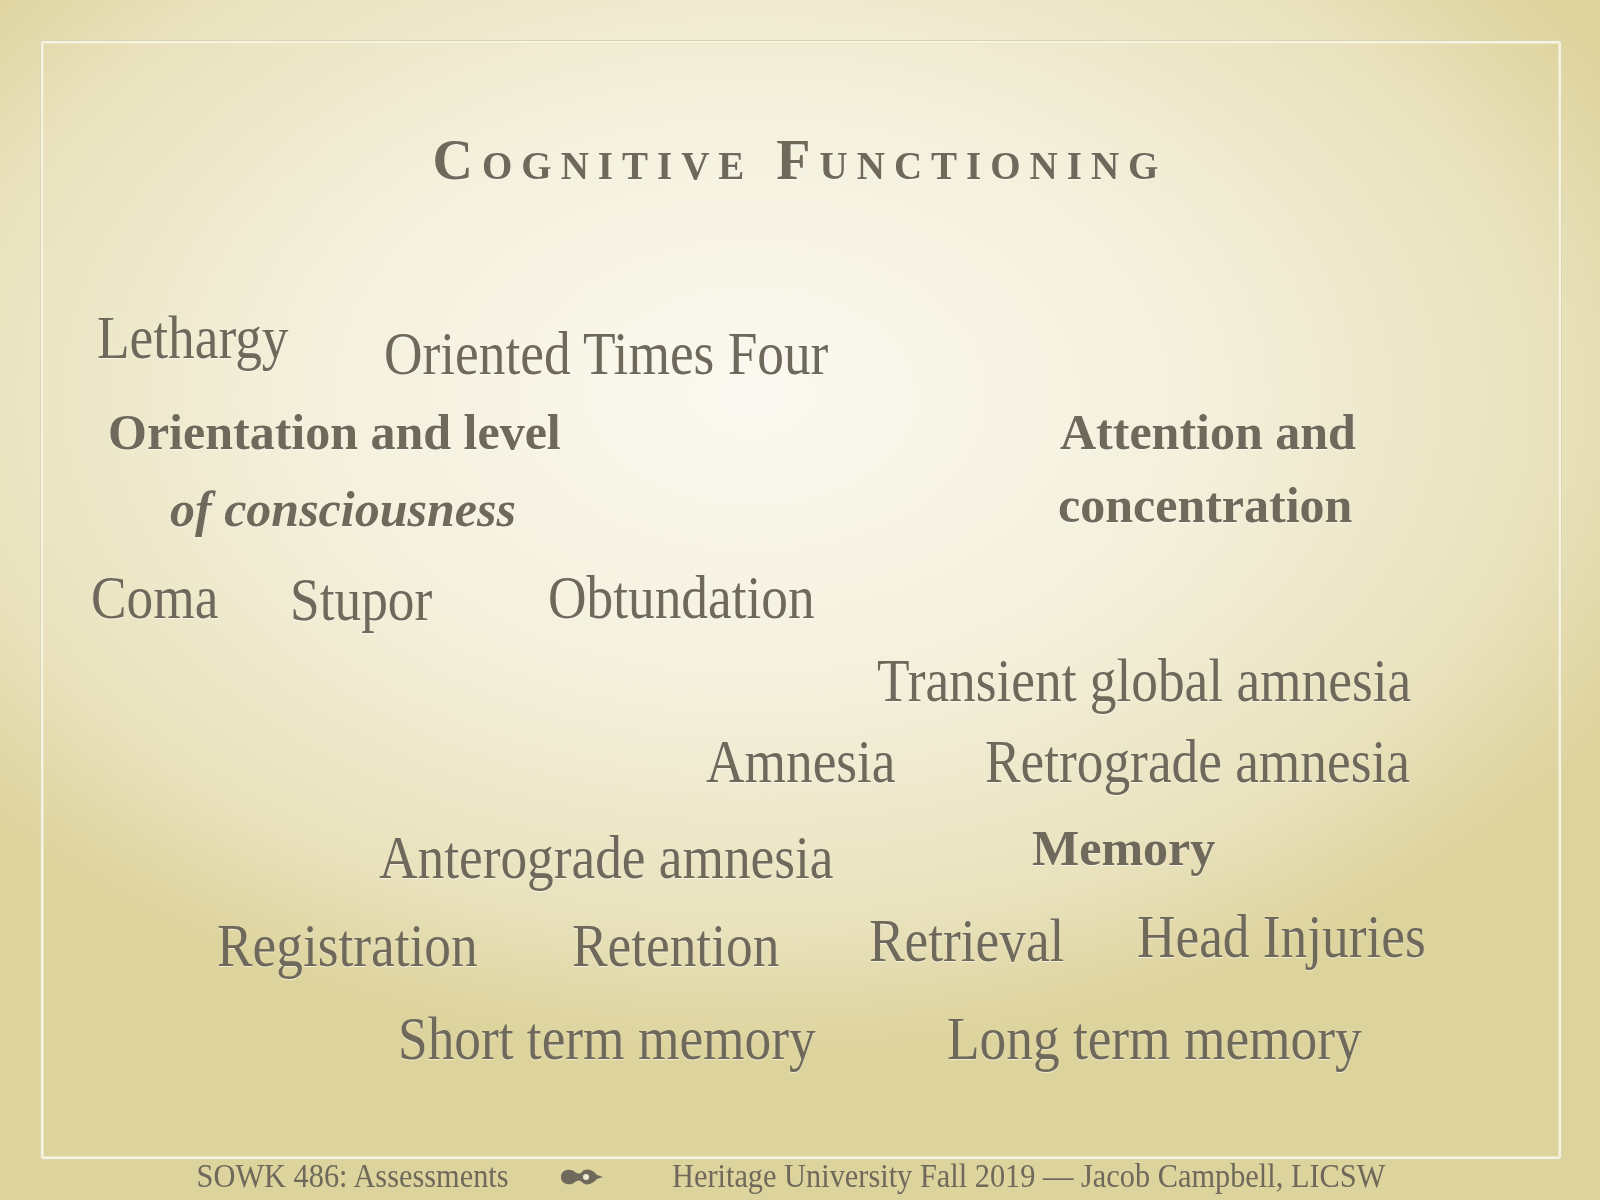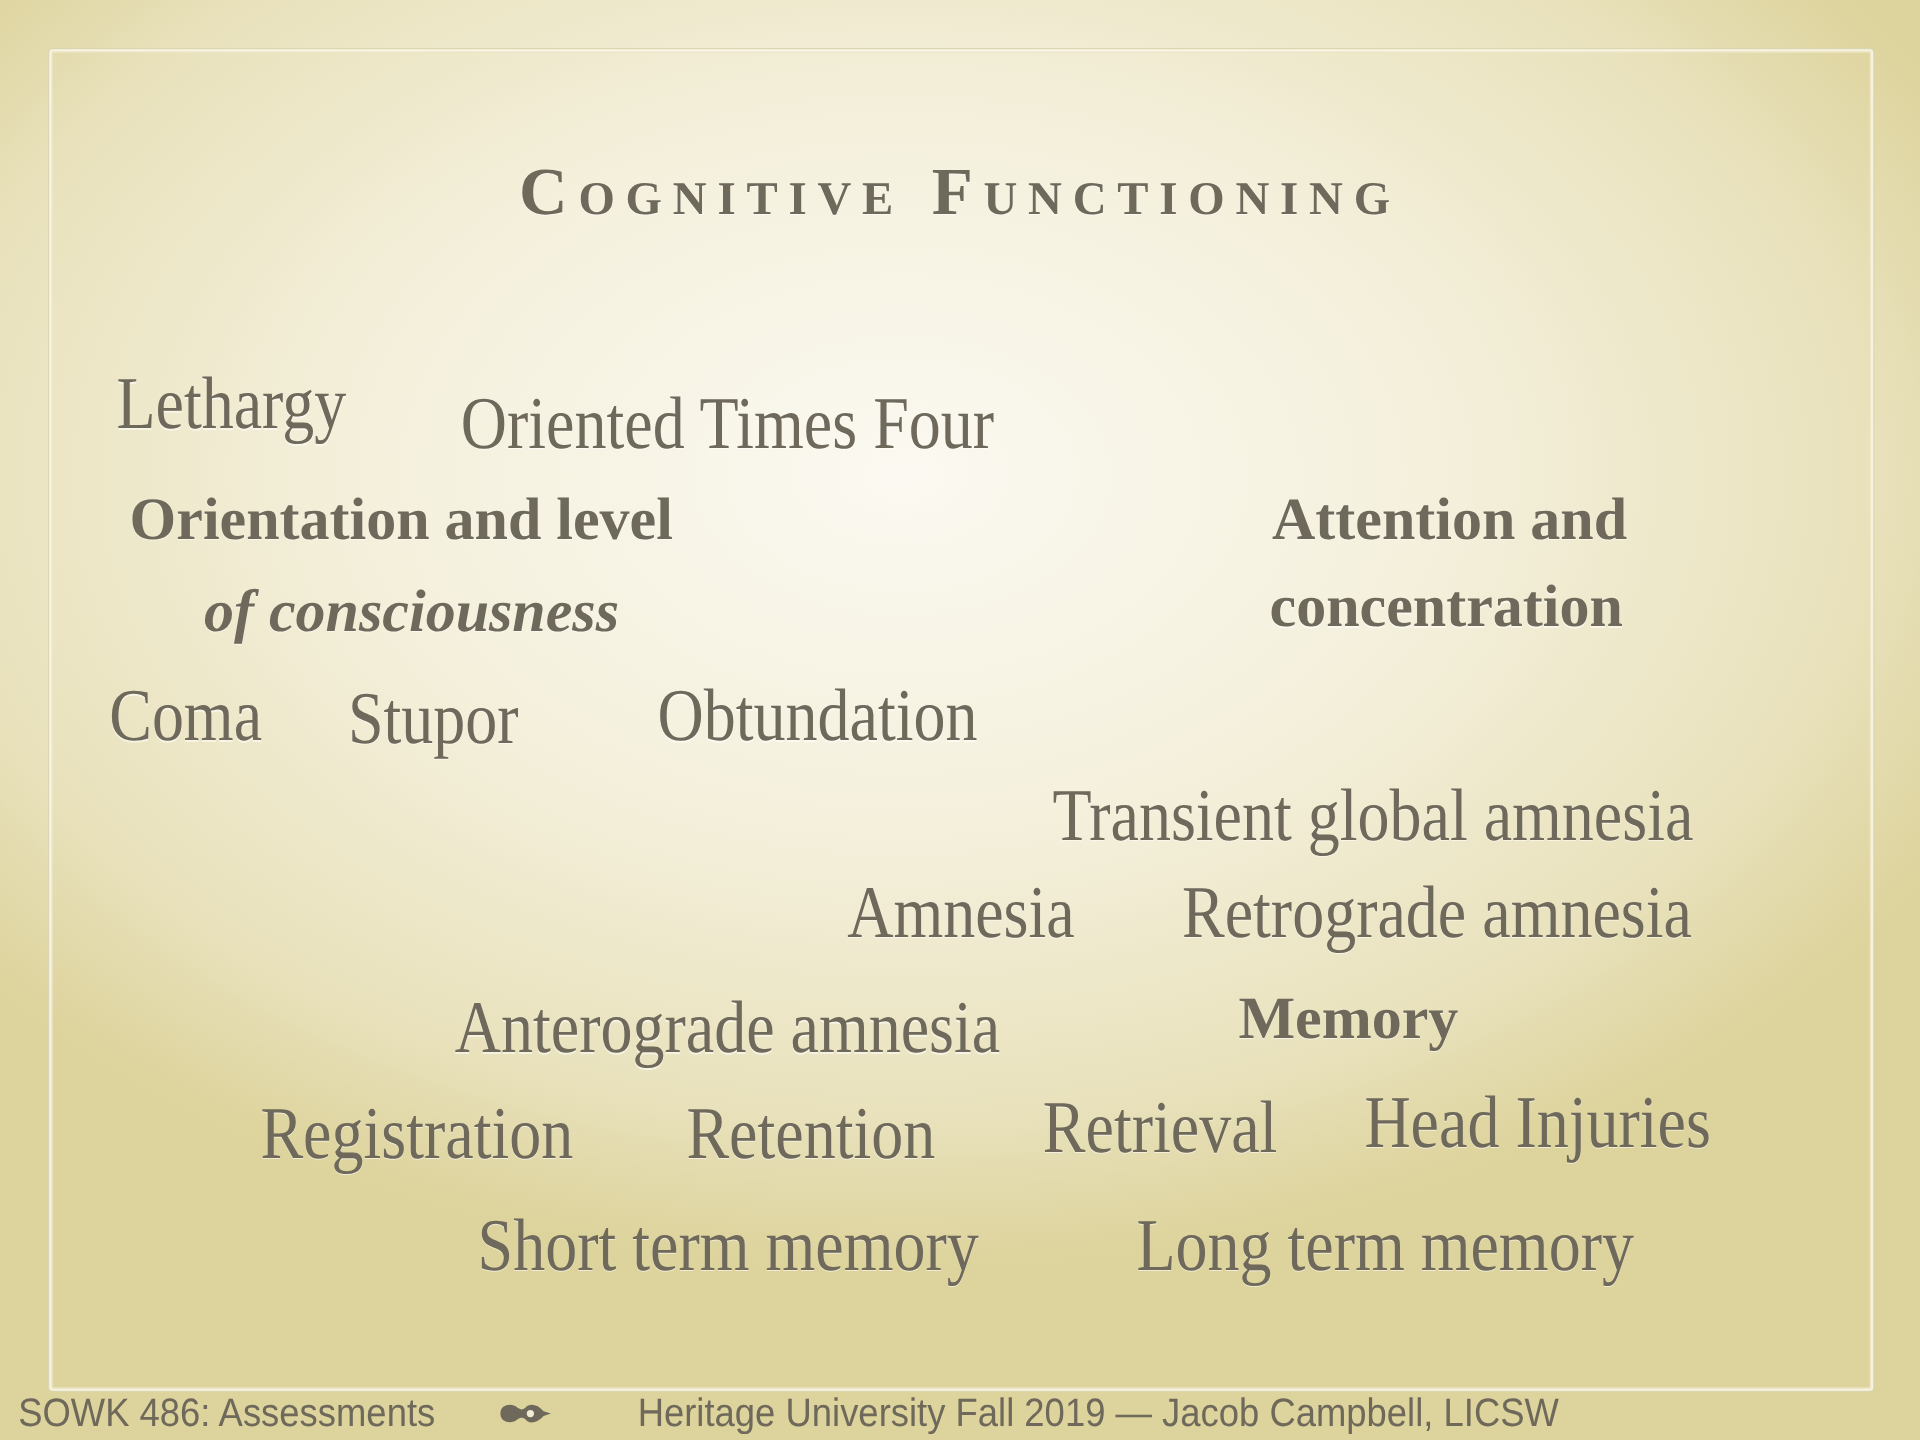--- a/index.html
+++ b/index.html
@@ -24,22 +24,22 @@
   }
   .term {
     position: absolute; white-space: nowrap; color: #6e695b;
     font-family: "Liberation Serif", "DejaVu Serif", serif;
     text-shadow: 0 1px 0 rgba(255,255,255,0.55);
     transform-origin: left top;
   }
   .w { font-size: 62px; transform: scaleX(0.86); }
   .b { font-size: 50px; font-weight: bold; line-height: 78px; }
   .footer {
-    position: absolute; left: 0; top: 1158px; width: 1600px; text-align: left;
-    font-family: Liberation Sans, sans-serif;
+    position: absolute; left: 0; top: 1158px; width: 1600px; text-align: center;
+    font-family: Liberation Serif, serif;
     font-size: 33px; color: #6e695b; white-space: nowrap;
   }
   .footer span { display: inline-block; transform: scaleX(0.92); }
   .footer .sep { margin: 0 28px; vertical-align: -2px; }
 </style>
 </head>
 <body>
 
 <div class="frame"></div>
 

